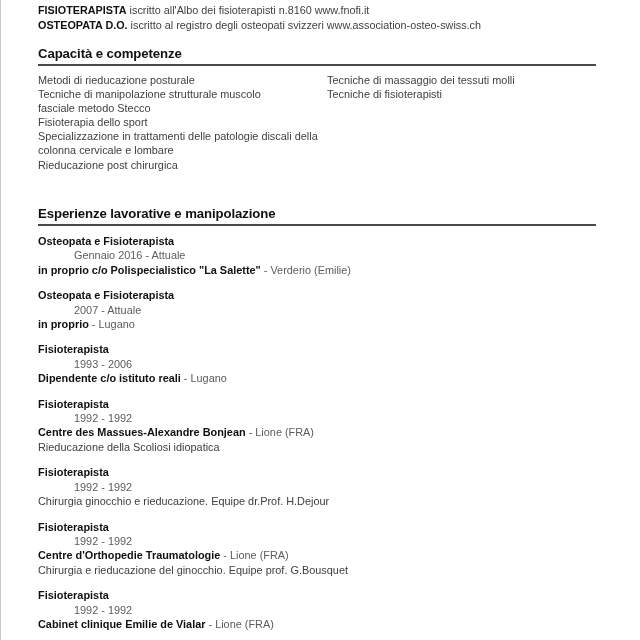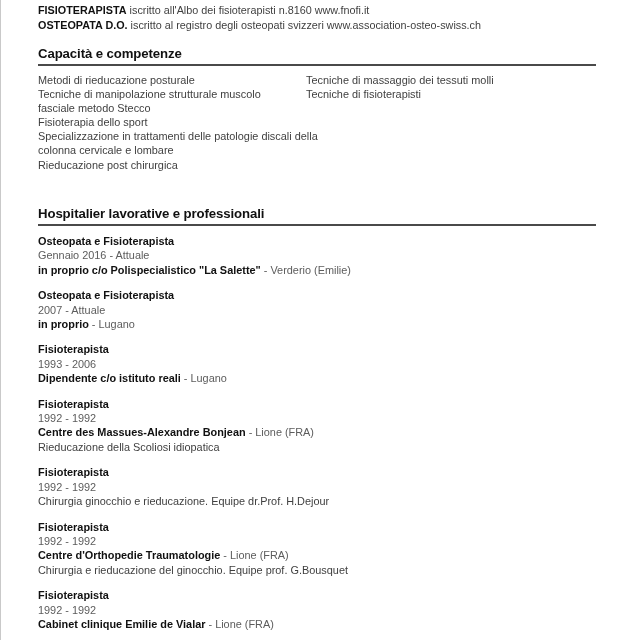--- a/index.html
+++ b/index.html
@@ -64,21 +64,21 @@
   
   .cols {
     position: relative;
     min-height: 120px;
   }
   .col-left {
     width: 282px;
   }
   .col-right {
     position: absolute;
-    left: 268px;
+    left: 289px;
     top: 0;
     width: 300px;
   }
   .skill {
     font-size: 10.9px;
     line-height: 14.1px;
     color: #3f3f3f;
   }
 
   
@@ -94,20 +94,21 @@
   .entry-role {
     font-size: 10.9px;
     line-height: 14.4px;
     font-weight: bold;
     color: #111111;
   }
   .entry-dates {
     font-size: 10.9px;
     line-height: 14.4px;
     color: #5c5c5c;
+    margin-left: 36px;
   }
   .entry-place {
     font-size: 10.9px;
     line-height: 14.4px;
     color: #5c5c5c;
   }
   .entry-place b {
     color: #111111;
     font-weight: bold;
   }
@@ -150,21 +151,21 @@
         <div class="col-right">
           <div class="skill">Tecniche di massaggio dei tessuti molli</div>
           <div class="skill">Tecniche di fisioterapisti</div>
         </div>
       </div>
     </div>
 
     <div class="gap-esperienze"></div>
 
     <div class="section">
-      <div class="section-title">Hospitalier lavorative e professionali</div>
+      <div class="section-title">Esperienze lavorative e manipolazione</div>
       <div class="section-rule"></div>
 
       <div class="entries">
 
         <div class="entry">
           <div class="entry-role">Osteopata e Fisioterapista</div>
           <div class="entry-dates">Gennaio 2016 - Attuale</div>
           <div class="entry-place"><b>in proprio c/o Polispecialistico "La Salette"</b><span> - Verderio (Emilie)</span></div>
         </div>
 

